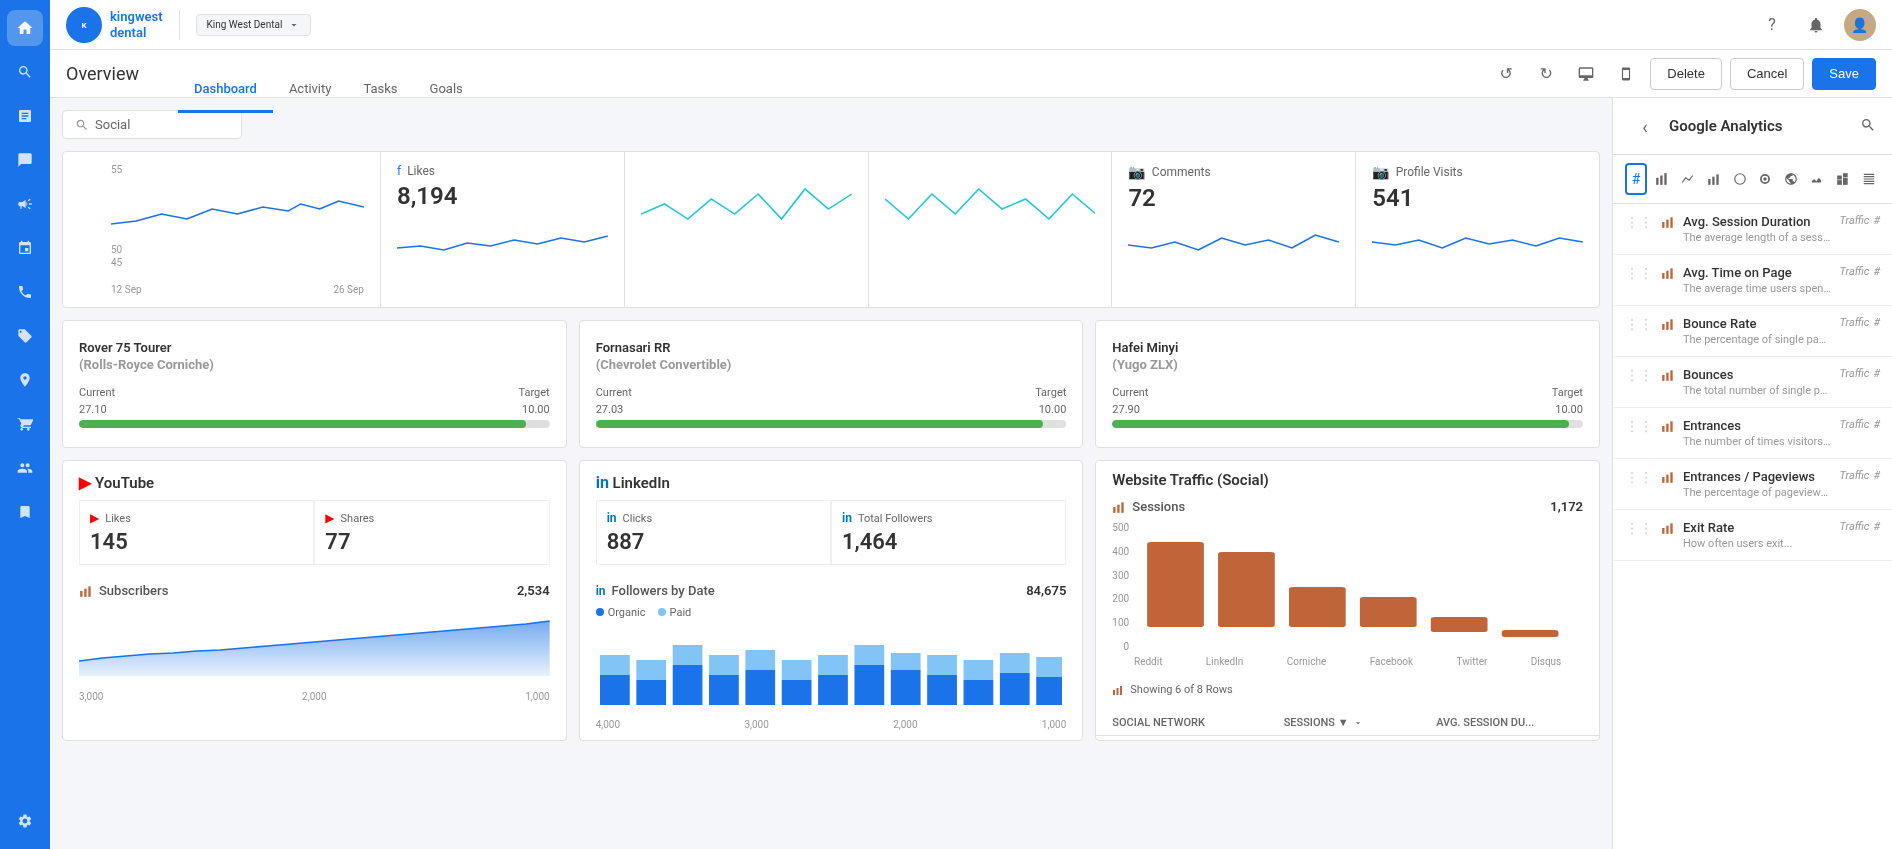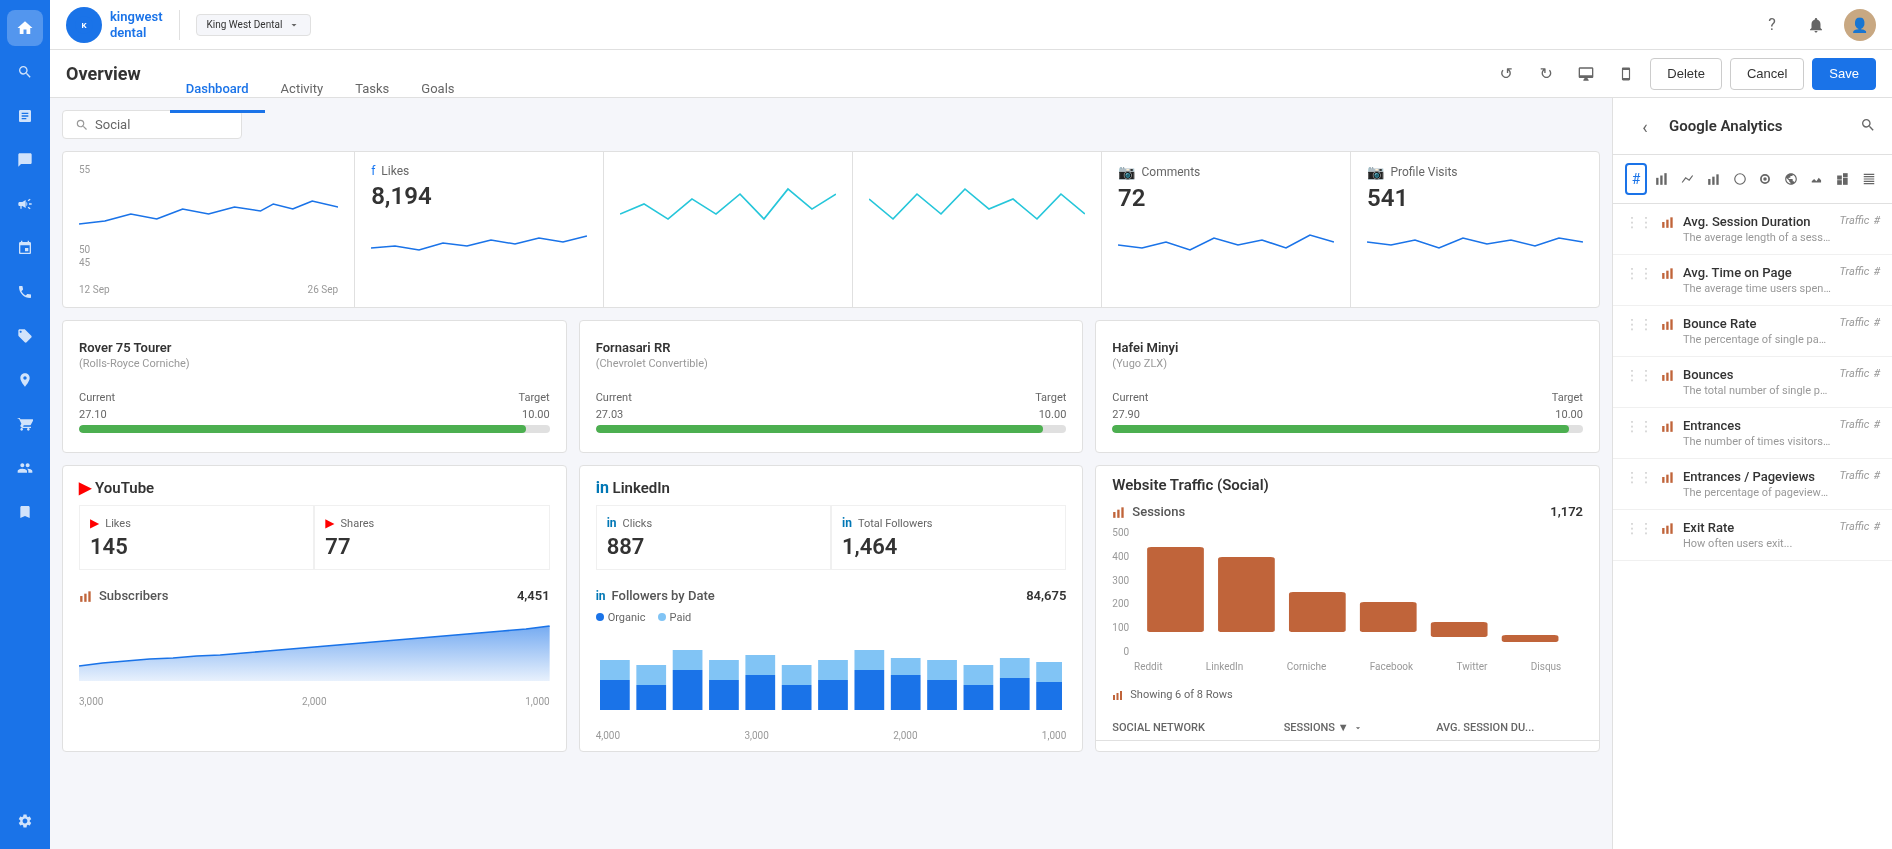--- a/index.html
+++ b/index.html
@@ -20,21 +20,21 @@
     .logo-text { font-size: 13px; font-weight: 600; color: #333; line-height: 1.2; }
     .logo-text span { display: block; color: #1a73e8; }
     .divider-v { width: 1px; height: 30px; background: #e0e0e0; }
     .org-selector { display: flex; align-items: center; gap: 6px; background: #f5f6fa; border: 1px solid #e0e0e0; border-radius: 4px; padding: 4px 10px; cursor: pointer; font-size: 10px; }
     .topbar-right { margin-left: auto; display: flex; align-items: center; gap: 12px; }
     .icon-btn { width: 32px; height: 32px; border-radius: 50%; display: flex; align-items: center; justify-content: center; cursor: pointer; color: #666; font-size: 16px; }
     .avatar { width: 32px; height: 32px; border-radius: 50%; background: #c8a882; display: flex; align-items: center; justify-content: center; color: white; font-size: 14px; cursor: pointer; overflow: hidden; }
 
     
     .navbar { background: #fff; border-bottom: 1px solid #e0e0e0; display: flex; align-items: center; padding: 0 16px; height: 48px; flex-shrink: 0; }
-    .page-title { font-size: 18px; font-weight: 700; color: #333; margin-right: 29px; }
+    .page-title { font-size: 18px; font-weight: 400; color: #333; margin-right: 39px; }
     .nav-tabs { display: flex; gap: 0; }
     .nav-tab { padding: 14px 16px; font-size: 13px; color: #666; cursor: pointer; border-bottom: 3px solid transparent; position: relative; top: 16px; }
     .nav-tab.active { color: #1a73e8; border-bottom-color: #1a73e8; font-weight: 500; }
     .navbar-right { margin-left: auto; display: flex; gap: 8px; }
     .btn { padding: 6px 16px; border-radius: 4px; font-size: 13px; cursor: pointer; border: 1px solid #ccc; background: #fff; color: #333; }
     .btn-primary { background: #1a73e8; color: #fff; border-color: #1a73e8; }
 
     
     .content { flex: 1; display: flex; overflow: hidden; }
     .dashboard { flex: 1; overflow-y: auto; padding: 12px; }
@@ -47,21 +47,21 @@
     .metric-card { flex: 1; padding: 12px 16px; border-right: 1px solid #e0e0e0; min-width: 0; }
     .metric-card:last-child { border-right: none; }
     .metric-header { display: flex; align-items: center; gap: 6px; font-size: 12px; color: #666; margin-bottom: 4px; }
     .metric-icon-fb { color: #1877f2; }
     .metric-value { font-size: 24px; font-weight: 600; color: #333; }
     .section-card { background: #fff; border: 1px solid #e0e0e0; border-radius: 4px; overflow: hidden; }
 
     
     .progress-section { padding: 19px 16px; }
     .progress-title { font-size: 13px; font-weight: 600; margin-bottom: 2px; }
-    .progress-subtitle { font-size: 11px; color: #999; margin-bottom: 21px; }
+    .progress-subtitle { font-size: 13px; color: #999; margin-bottom: 14px; font-weight: bold; }
     .progress-row { display: flex; justify-content: space-between; font-size: 11px; color: #666; margin-bottom: 4px; }
     .progress-bar { height: 8px; background: #e0e0e0; border-radius: 4px; overflow: hidden; }
     .progress-fill { height: 100%; background: #4caf50; border-radius: 4px; }
 
     
     .social-section { padding: 12px 16px 8px; }
     .social-title { font-size: 15px; font-weight: 600; margin-bottom: 8px; color: #333; }
     .social-metrics { display: grid; grid-template-columns: 1fr 1fr; gap: 0; }
     .social-metric { padding: 10px; border: 1px solid #f0f0f0; }
     .social-metric-header { display: flex; align-items: center; gap: 6px; font-size: 11px; color: #666; margin-bottom: 4px; }
@@ -245,21 +245,21 @@
   <div class="content">
     <div class="dashboard">
 
       <div class="search-bar">
         <svg width="14" height="14" viewBox="0 0 24 24" fill="#999" style="margin-right:6px">
             <path d="M15.5 14h-.79l-.28-.27A6.47 6.47 0 0 0 16 9.5 6.5 6.5 0 1 0 9.5 16c1.61 0 3.09-.59 4.23-1.57l.27.28v.79l5 4.99L20.49 19l-4.99-5zm-6 0C7.01 14 5 11.99 5 9.5S7.01 5 9.5 5 14 7.01 14 9.5 11.99 14 9.5 14z"></path>
           </svg>
         <span>Social</span>
       </div>
 
-      <div class="metrics-row" style="margin-bottom:12px;">
+      <div class="metrics-row" style="margin-bottom:12px;padding-left:32px;">
 
         <div class="metric-card" style="flex:1.2">
           <div style="display:flex;justify-content:space-between;font-size:10px;color:#999;margin-bottom:4px;">
             <span>55</span>
           </div>
           <svg width="100%" height="60" viewBox="0 0 200 60" preserveAspectRatio="none">
             <polyline points="0,45 20,42 40,35 60,40 80,30 100,35 120,28 140,32 150,25 165,30 180,22 200,28" fill="none" stroke="#1a73e8" stroke-width="1.5"></polyline>
           </svg>
           <div style="display:flex;justify-content:space-between;font-size:10px;color:#999;margin-top:2px;">
             <span>50</span>
@@ -395,21 +395,21 @@
           <div class="chart-section">
             <div class="chart-header">
               <div class="chart-title">
                 <svg width="14" height="14" viewBox="0 0 24 24" fill="#c0643a">
                     <rect x="2" y="12" width="4" height="10"></rect>
                     <rect x="9" y="8" width="4" height="14"></rect>
                     <rect x="16" y="4" width="4" height="18"></rect>
                   </svg>
                 <span>Subscribers</span>
               </div>
-              <span class="chart-count">4,451</span>
+              <span class="chart-count">2,534</span>
             </div>
             <svg width="100%" height="80" viewBox="0 0 300 80" preserveAspectRatio="none">
               <defs>
                   <linearGradient id="blueGrad" x1="0" x2="0" y1="0" y2="1">
                     <stop offset="0%" stop-color="#1a73e8" stop-opacity="0.6"></stop>
                     <stop offset="100%" stop-color="#1a73e8" stop-opacity="0.1"></stop>
                   </linearGradient>
                 </defs>
               <path d="M0,70 L0,55 L15,52 L30,50 L45,48 L60,47 L75,45 L90,44 L105,42 L120,40 L135,38 L150,36 L165,34 L180,32 L195,30 L210,28 L225,26 L240,24 L255,22 L270,20 L285,18 L300,15 L300,70 Z" fill="url(#blueGrad)"></path>
               <polyline points="0,55 15,52 30,50 45,48 60,47 75,45 90,44 105,42 120,40 135,38 150,36 165,34 180,32 195,30 210,28 225,26 240,24 255,22 270,20 285,18 300,15" fill="none" stroke="#1a73e8" stroke-width="1.5"></polyline>
@@ -482,21 +482,21 @@
                 <rect x="198" y="50" width="18" height="30" fill="#1a73e8"></rect>
                 <rect x="198" y="30" width="18" height="20" fill="#81c4f5"></rect>
                 <rect x="220" y="55" width="18" height="25" fill="#1a73e8"></rect>
                 <rect x="220" y="35" width="18" height="20" fill="#81c4f5"></rect>
                 <rect x="242" y="48" width="18" height="32" fill="#1a73e8"></rect>
                 <rect x="242" y="28" width="18" height="20" fill="#81c4f5"></rect>
                 <rect x="264" y="52" width="16" height="28" fill="#1a73e8"></rect>
                 <rect x="264" y="32" width="16" height="20" fill="#81c4f5"></rect>
               </svg>
             </div>
-            <div style="display:flex;justify-content:space-between;font-size:10px;color:#999;margin-top:10px;align-items:flex-end;">
+            <div style="display:flex;justify-content:space-between;font-size:10px;color:#999;margin-top:4px;align-items:flex-end;">
               <span>4,000</span>
               <span>3,000</span>
               <span>2,000</span>
               <span>1,000</span>
             </div>
           </div>
         </div>
 
         <div class="section-card">
           <div class="website-traffic-header">

